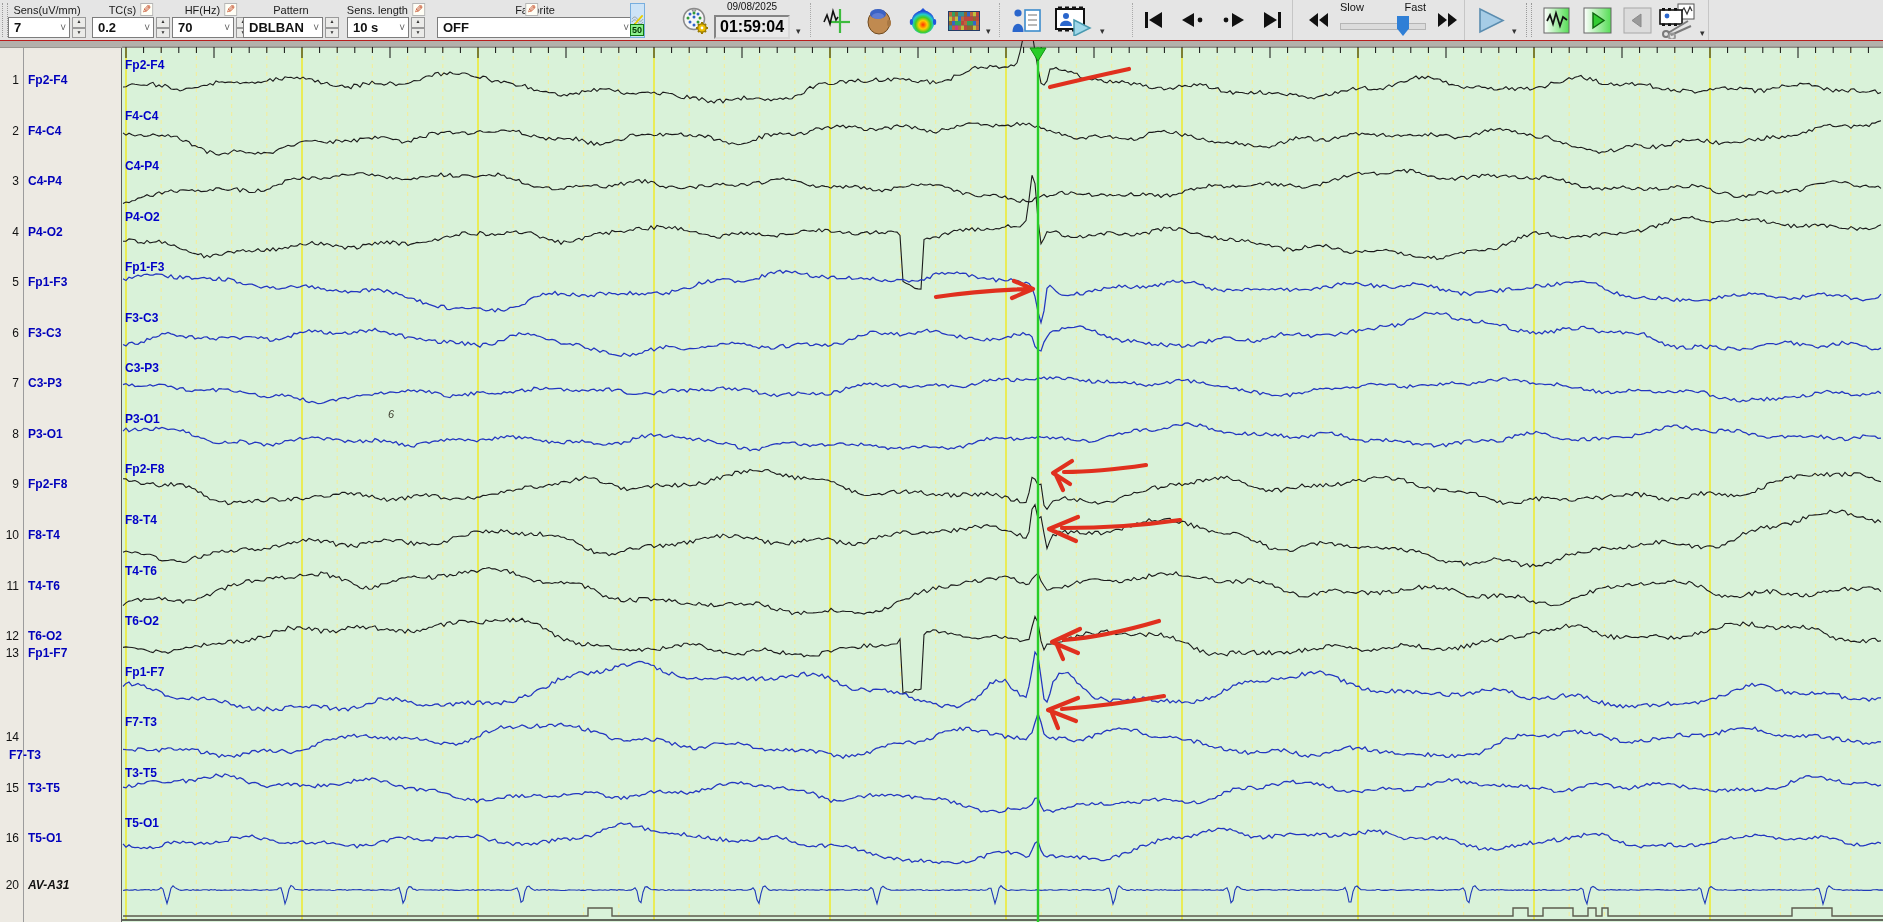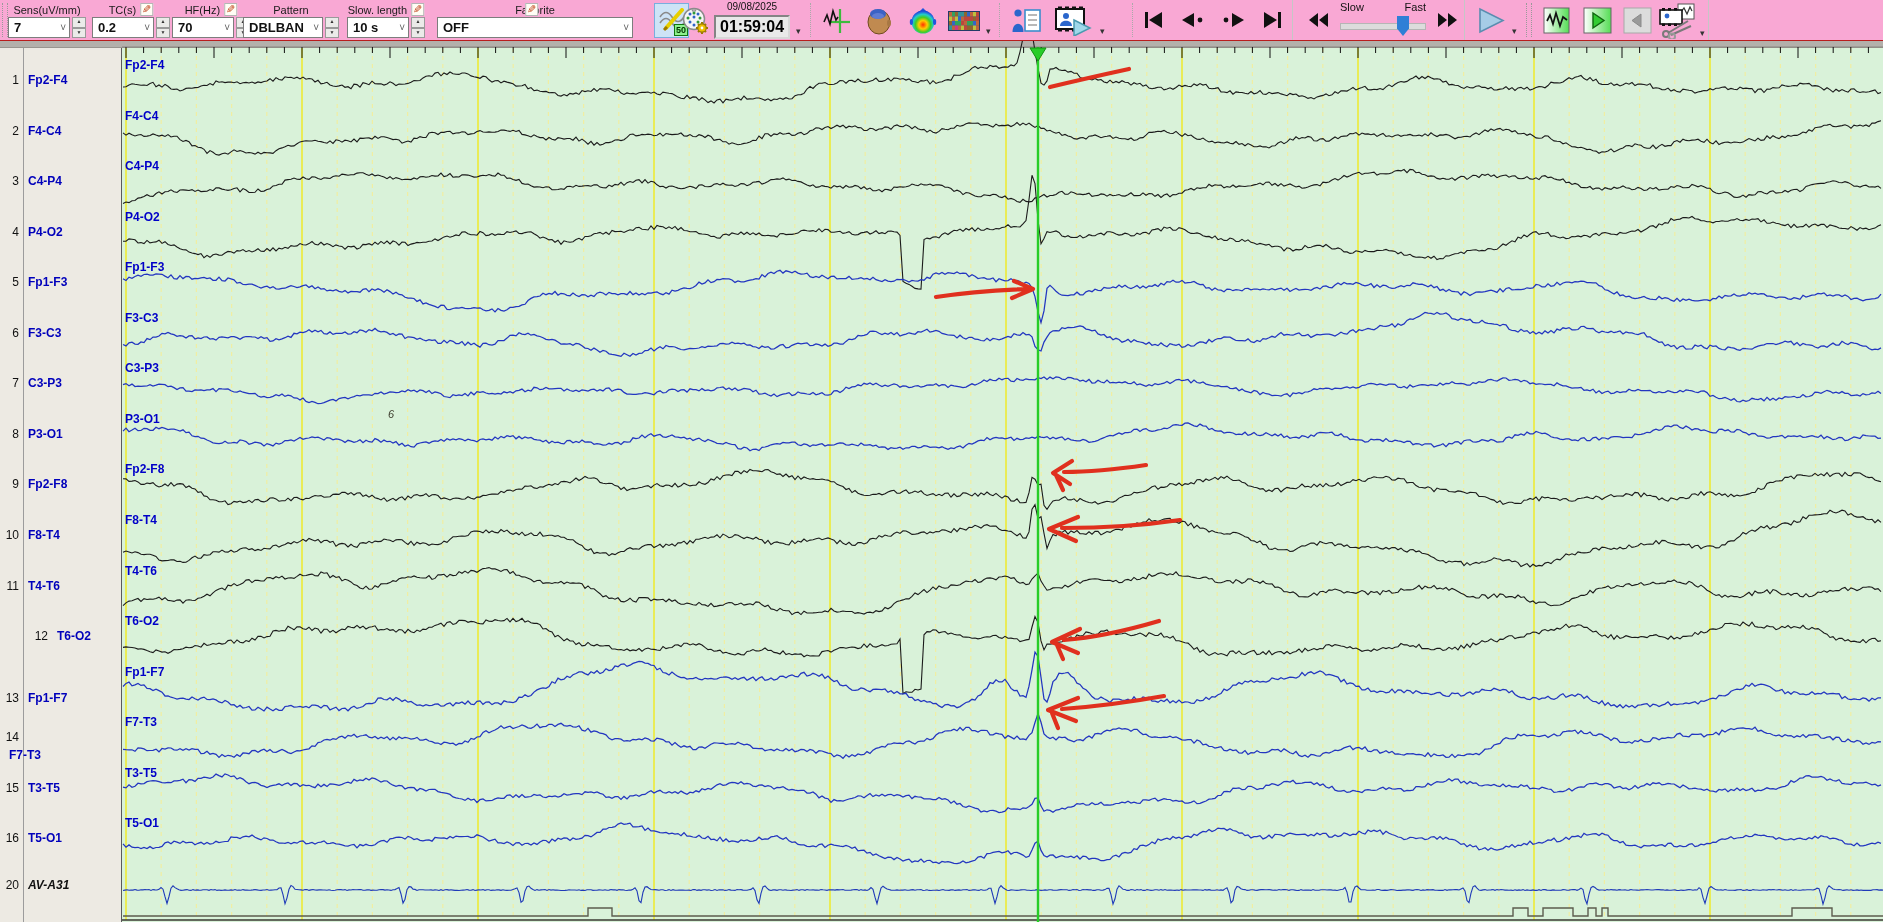--- a/index.html
+++ b/index.html
@@ -1,18 +1,18 @@
 <!DOCTYPE html>
 <html><head>
 <meta charset="utf-8">
 <style>
   html,body{margin:0;padding:0;background:#fff;font-family:"Liberation Sans","DejaVu Sans",sans-serif;}
   #app{position:relative;width:1883px;height:922px;overflow:hidden;background:#fff;}
   
-  .tb{position:absolute;left:0;top:0;width:1883px;height:40px;background:#f9a8d4;border-bottom:2px solid #b91c1c;}
+  .tb{position:absolute;left:0;top:0;width:1883px;height:40px;background:#e5e5e5;border-bottom:2px solid #b91c1c;}
   .grip{position:absolute;top:3px;height:34px;width:4px;border-left:1px dotted #9a9a9a;border-right:1px dotted #9a9a9a;}
   .sep{position:absolute;top:3px;height:34px;border-left:1px dotted #aaa;}
   .sepS{position:absolute;top:0;height:40px;border-left:1px solid #c6c6c6;}
   .grp{position:absolute;top:2px;}
   .lr{display:flex;align-items:center;justify-content:center;gap:4px;height:15px;font-size:11px;color:#1a1a1a;white-space:nowrap;}
   .pencil{font-size:11px;color:#c2451e;border:1px solid #b5b5b5;background:#fffef5;line-height:11px;padding:0 1px;transform:scaleX(-1);}
   .row2{display:flex;height:21px;}
   .combo{flex:1;display:flex;align-items:center;justify-content:space-between;border:1px solid #7d7d7d;background:#fff;font-weight:bold;font-size:13px;color:#111;padding:0 3px 0 5px;}
   .chev{color:#606060;font-size:10px;font-weight:normal;}
   .spinner{width:14px;margin-left:2px;display:flex;flex-direction:column;}
@@ -109,21 +109,21 @@
           </div>
         <div class="spinner">
             <div class="sb">▲</div>
             <div class="sb">▼</div>
           </div>
       </div>
     </div>
 
     <div class="grp" style="left:347px;width:78px">
       <div class="lr">
-          <span>Slow. length</span>
+          <span>Sens. length</span>
           <span class="pencil">✎</span>
         </div>
       <div class="row2">
         <div class="combo">
             <span>10 s</span>
             <span class="chev">˅</span>
           </div>
         <div class="spinner">
             <div class="sb">▲</div>
             <div class="sb">▼</div>
@@ -137,21 +137,21 @@
           <span class="pencil" style="position:absolute;left:88px">✎</span>
         </div>
       <div class="row2">
         <div class="combo">
             <span>OFF</span>
             <span class="chev">˅</span>
           </div>
       </div>
     </div>
 
-    <button class="tbtn active" style="left:654px;width:35px">
+    <button class="tbtn active" style="left:630px;width:15px">
       <svg width="28" height="26" viewBox="0 0 28 26">
         <path d="M2,9 C6,3 10,3 14,9 C18,15 22,15 26,9" stroke="#8a8a8a" fill="none" stroke-width="1.6"></path>
         <path d="M2,15 C6,9 10,9 14,15 C18,21 22,21 26,15" stroke="#8a8a8a" fill="none" stroke-width="1.6"></path>
         <path d="M24,2 L8,20" stroke="#e8cf00" stroke-width="4" stroke-linecap="round"></path>
         <path d="M6,22 L9,19" stroke="#9c7b00" stroke-width="3"></path>
       </svg>
       <span class="badge">50</span>
     </button>
 
     <button class="tbtn" style="left:678px;width:36px">
@@ -460,25 +460,25 @@
           <span class="sblbl">Fp2-F8</span>
         </div>
         <div class="sbrow" style="top: 477.95px;">
           <span class="sbnum">10</span>
           <span class="sblbl">F8-T4</span>
         </div>
         <div class="sbrow" style="top: 528.5px;">
           <span class="sbnum">11</span>
           <span class="sblbl">T4-T6</span>
         </div>
-        <div class="sbrow" style="top: 579.05px; justify-content: center;">
+        <div class="sbrow" style="top: 579.05px;">
           <span class="sbnum">12</span>
           <span class="sblbl">T6-O2</span>
         </div>
-        <div class="sbrow" style="top: 641px; align-items: flex-end;">
+        <div class="sbrow" style="top: 596px; align-items: flex-end;">
           <span class="sbnum">13</span>
           <span class="sblbl">Fp1-F7</span>
         </div>
         <div class="sbrow" style="top: 680.15px; flex-direction: column;">
           <span class="sbnum">14</span>
           <span class="sblbl">F7-T3</span>
         </div>
         <div class="sbrow" style="top: 730.7px;">
           <span class="sbnum">15</span>
           <span class="sblbl">T3-T5</span>

